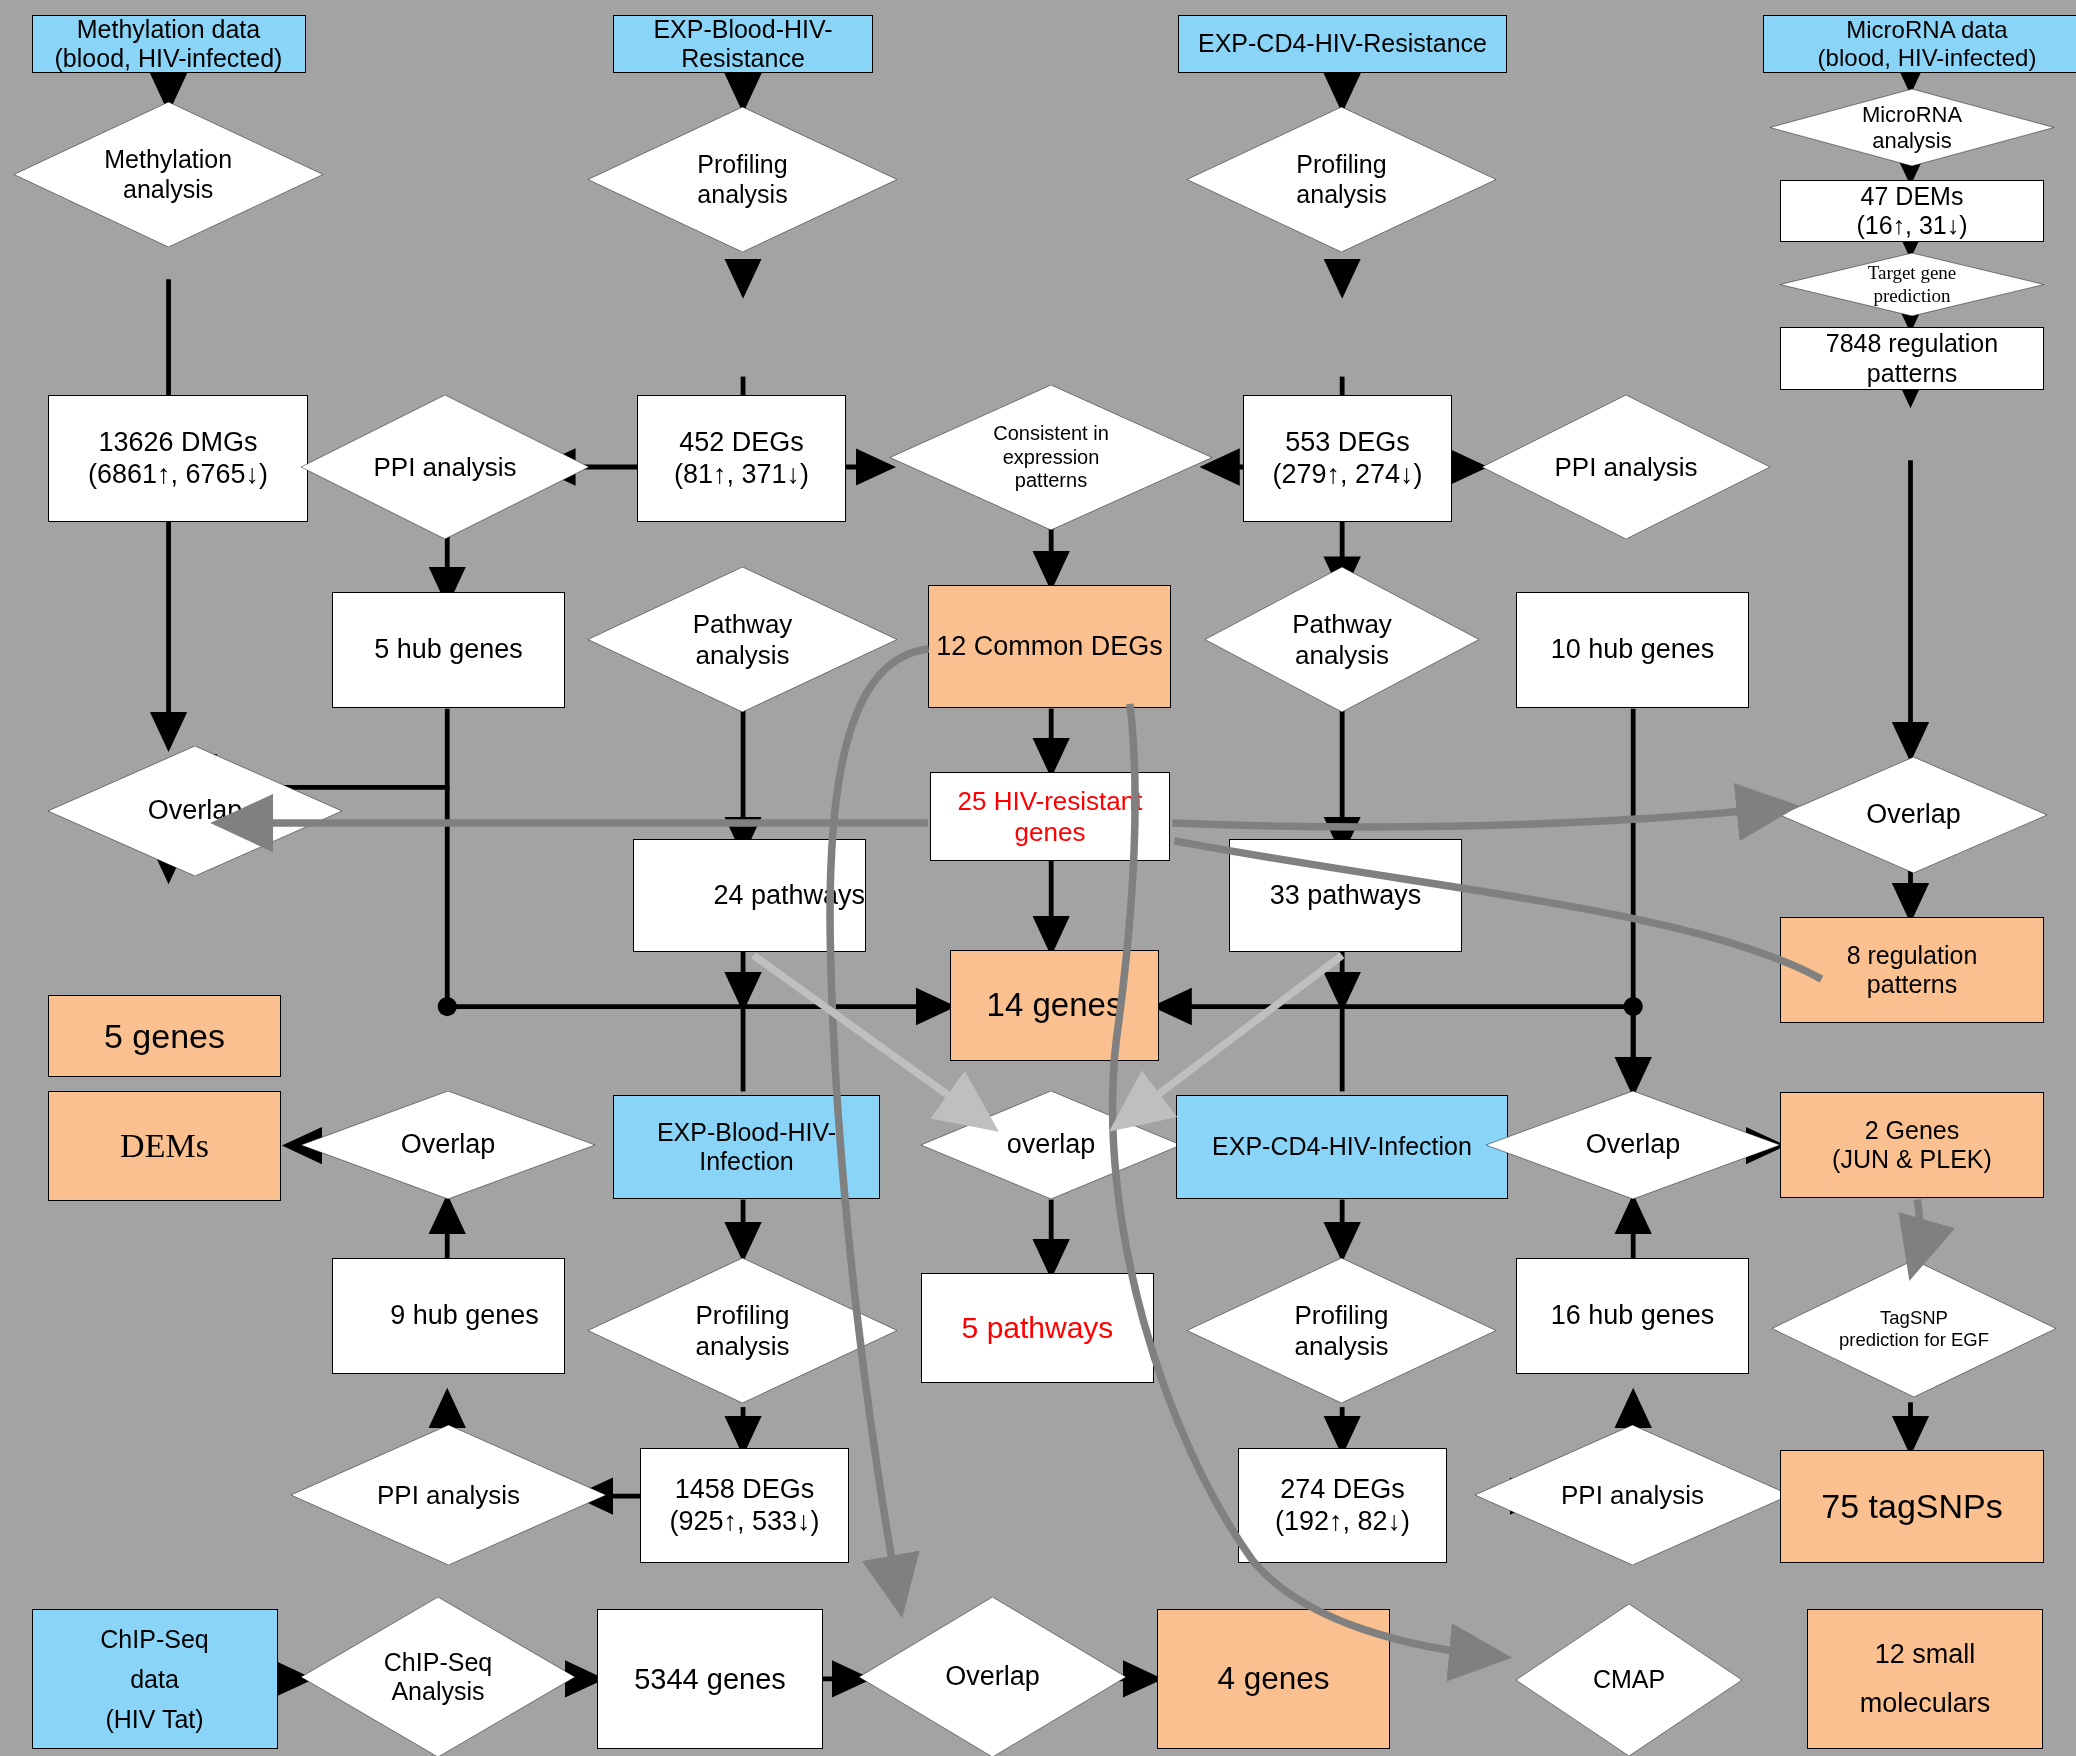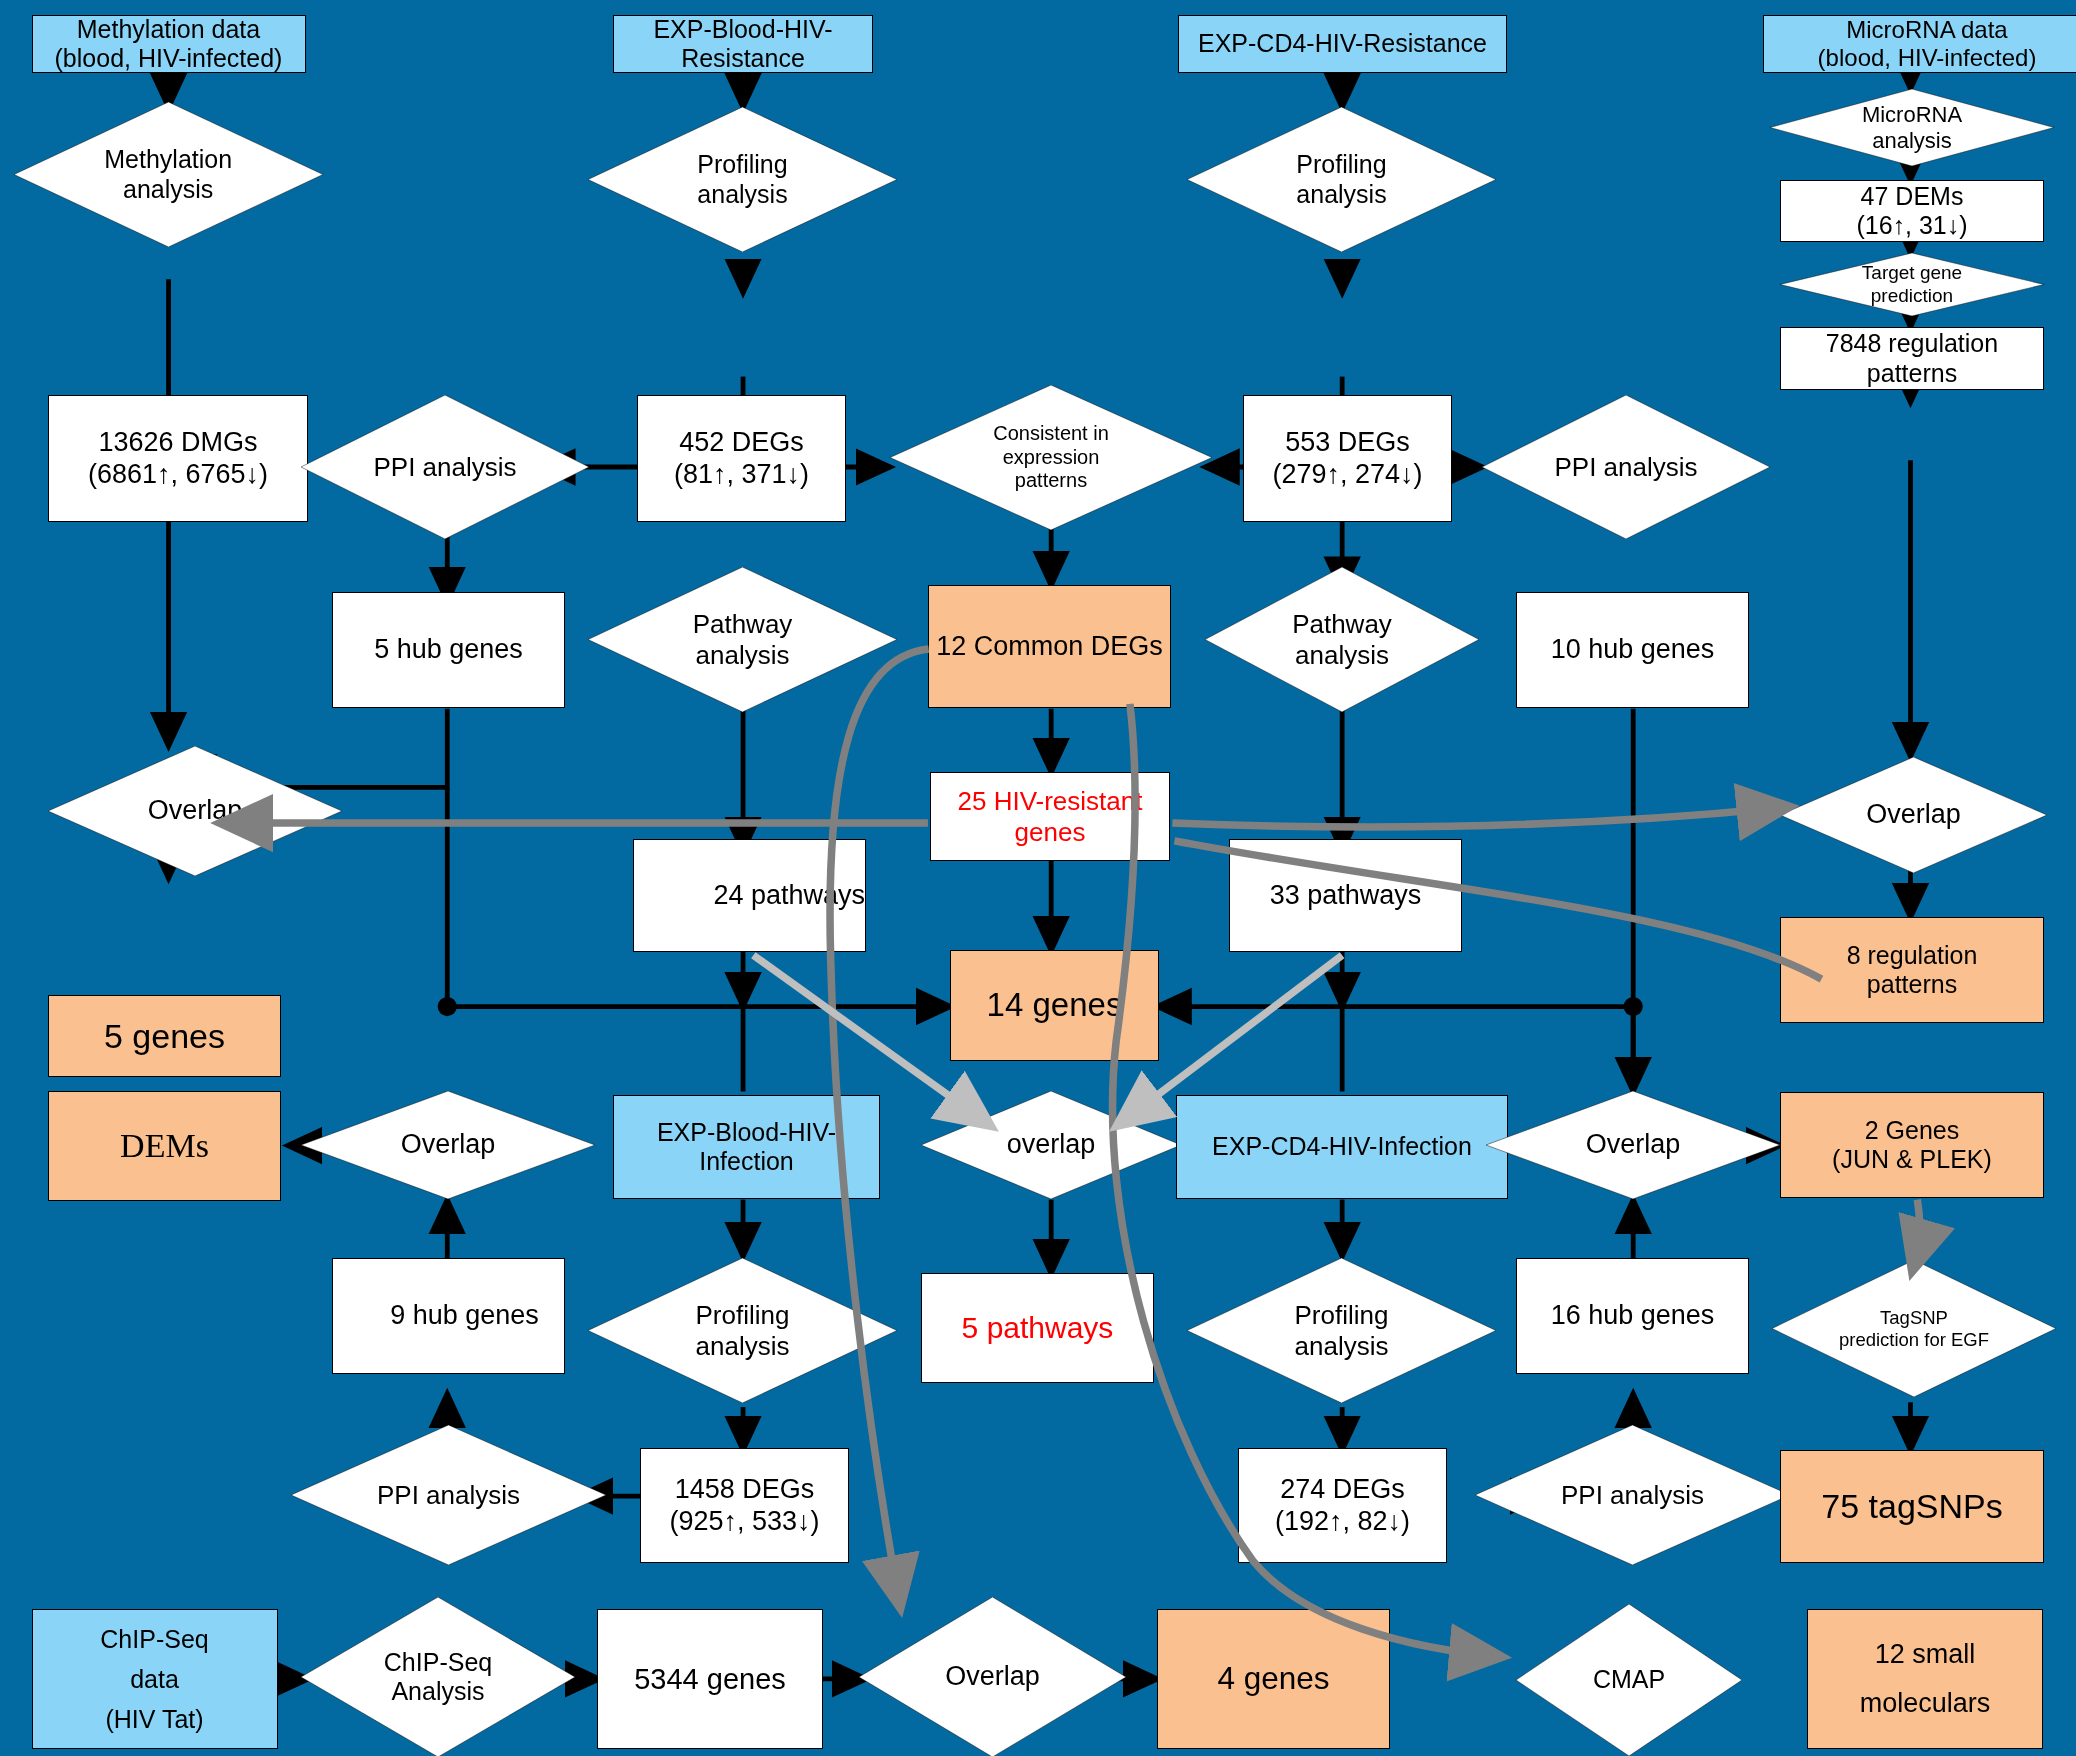--- a/index.html
+++ b/index.html
@@ -6,21 +6,21 @@
   html, body {
     margin: 0; padding: 0; background: #ffffff;
   }
   body {
     font-family: "Liberation Sans", sans-serif;
   }
   #canvas {
     position: relative;
     width: 2077px;
     height: 1757px;
-    background: #0369a1;
+    background: #a3a3a3;
     overflow: hidden;
   }
   
   .node {
     position: absolute;
     box-sizing: border-box;
     display: flex;
     align-items: center;
     justify-content: center;
     text-align: center;
@@ -223,21 +223,21 @@
       </svg>
     <span class="dlabel">MicroRNA
 analysis</span>
   </div>
 
   <div class="node rect plain" style="left:1780px; top:180px; width:264px; height:62px; font-size:25px;">
     <span class="lbl">47 DEMs
 (16↑, 31↓)</span>
   </div>
 
-  <div class="node diamond" style="left:1780px; top:253px; width:264px; height:63px; font-size:19px;">
+  <div class="node diamond" style="left:1780px; top:253px; width:264px; height:63px; font-size:19px;font-family:Liberation Serif, serif;">
     <svg class="dshape" viewBox="0 0 100 100" preserveAspectRatio="none">
         <polygon points="50,0 100,50 50,100 0,50" fill="#ffffff" stroke="#000000" stroke-width="0.45" vector-effect="non-scaling-stroke"></polygon>
       </svg>
     <span class="dlabel">Target gene
 prediction</span>
   </div>
 
   <div class="node rect plain" style="left:1780px; top:327px; width:264px; height:63px; font-size:25px;">
     <span class="lbl">7848 regulation
 patterns</span>

